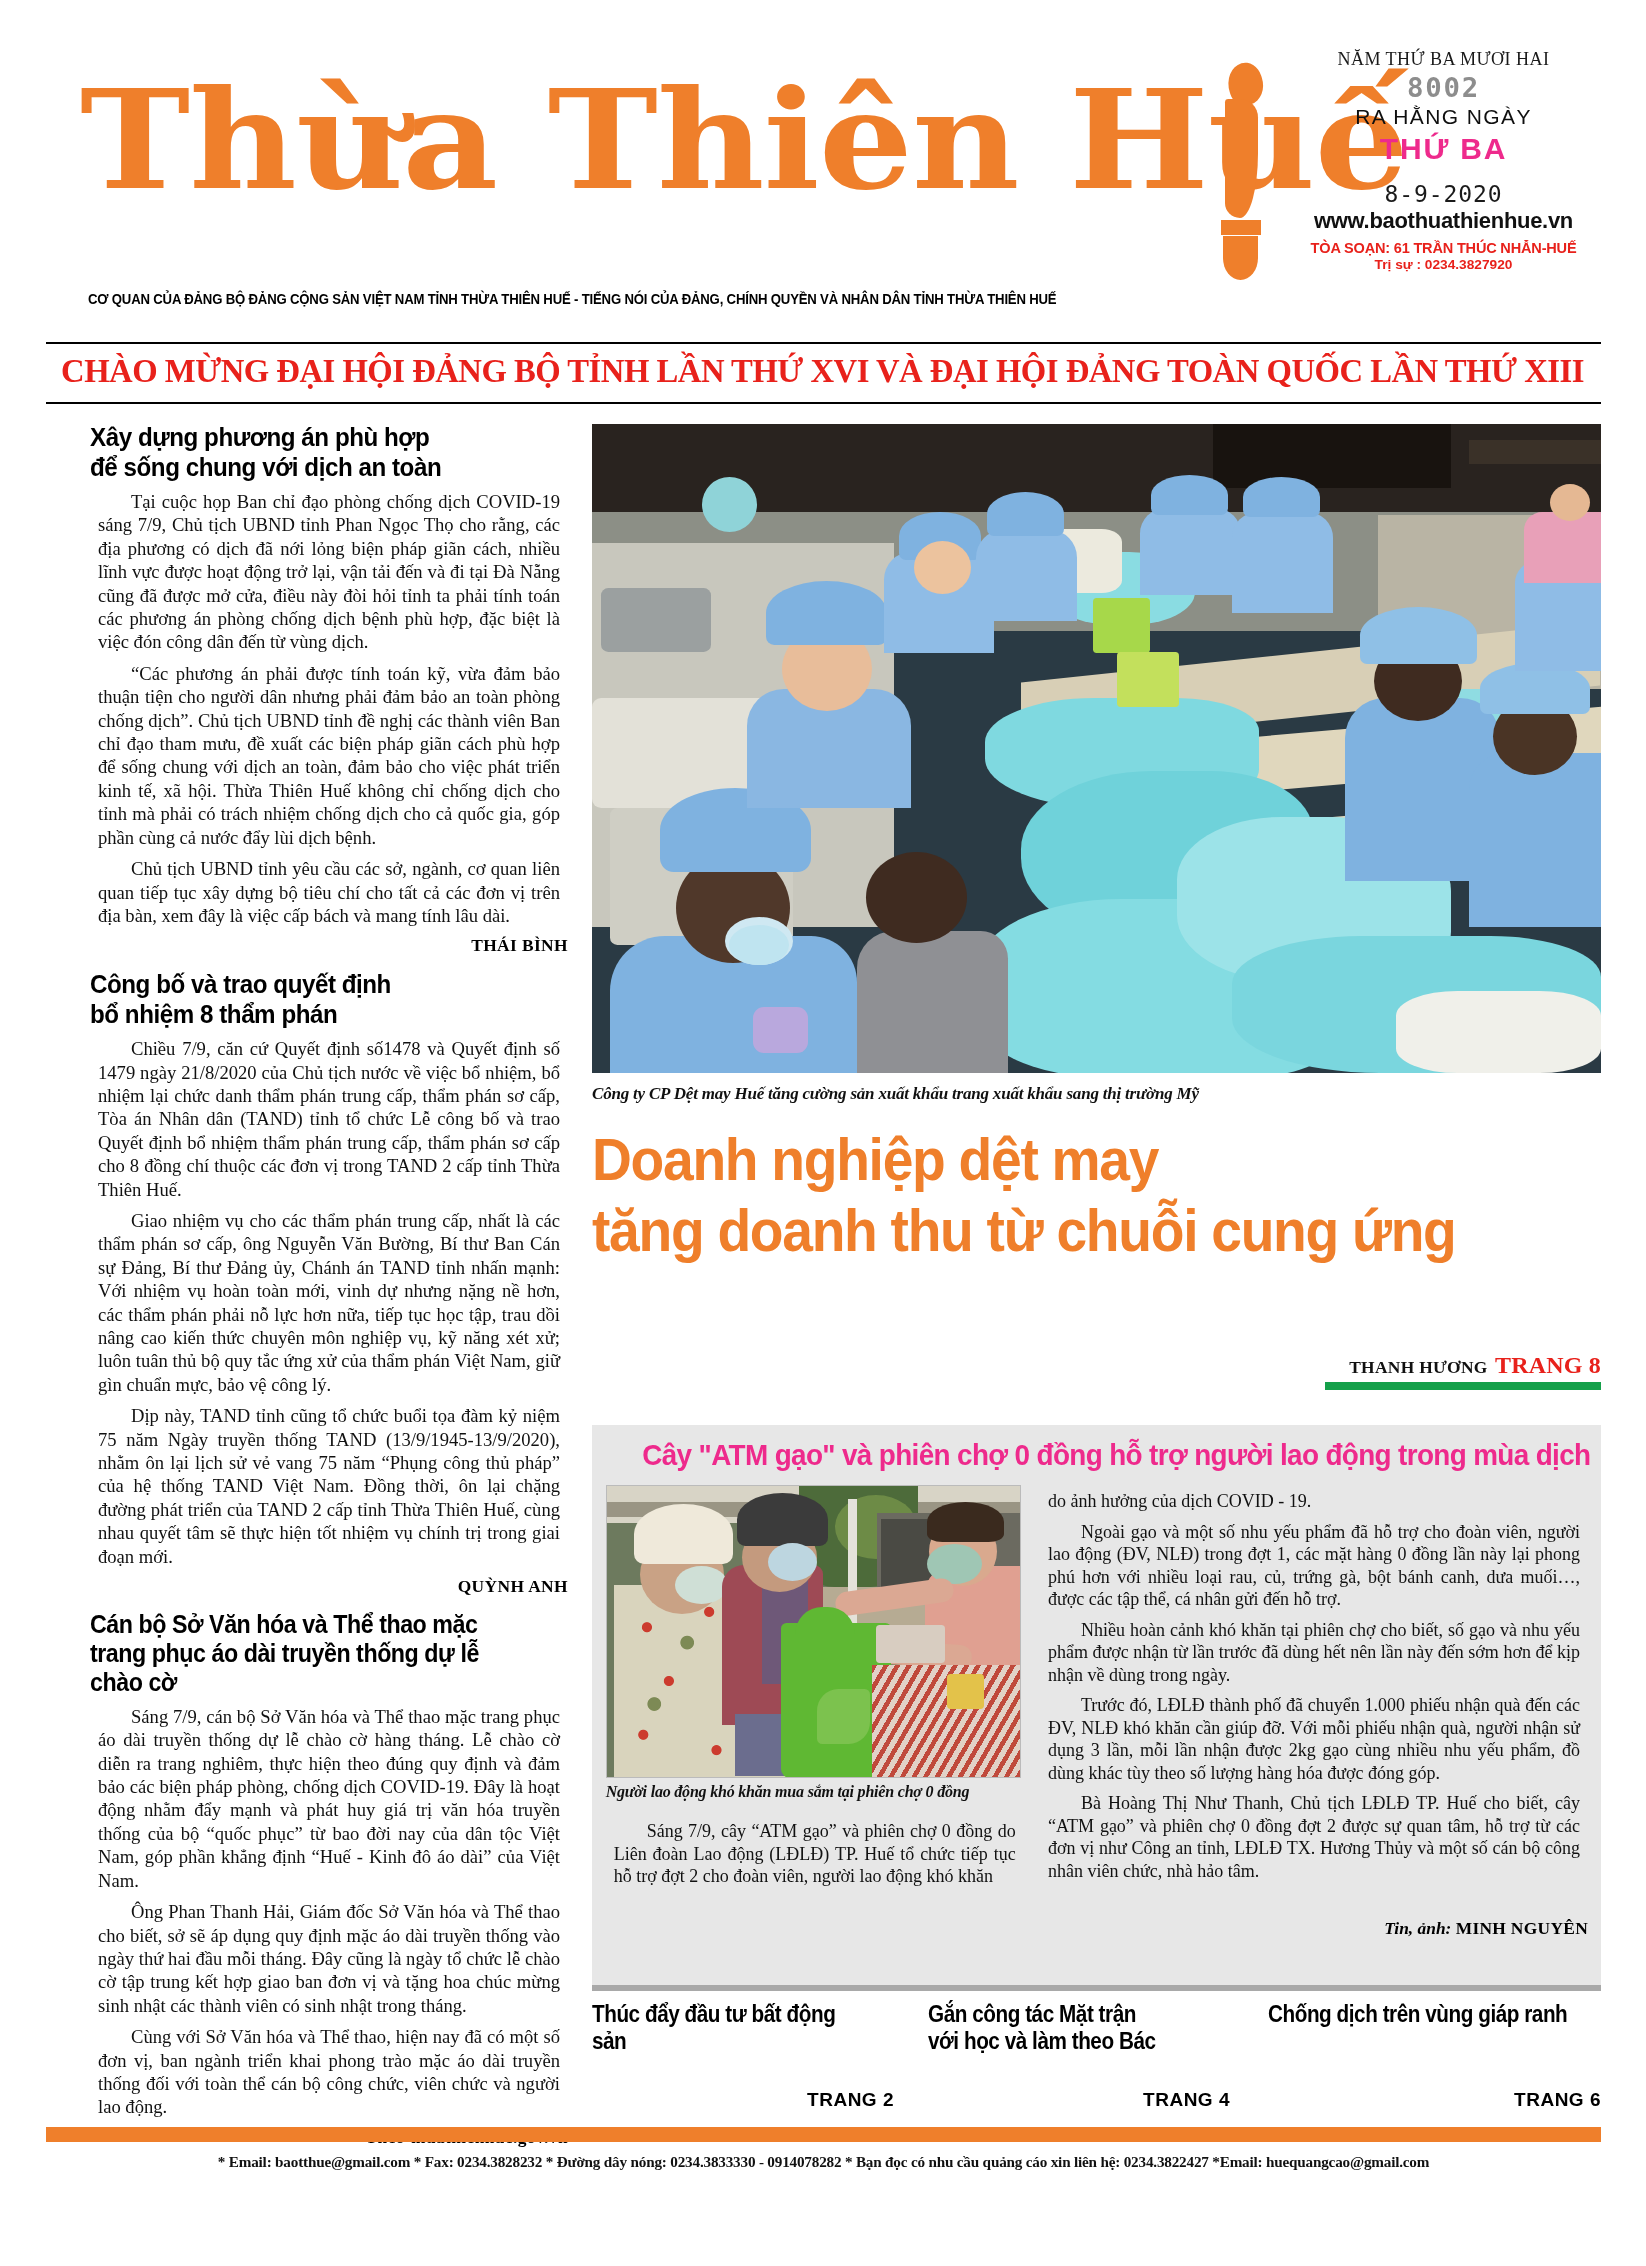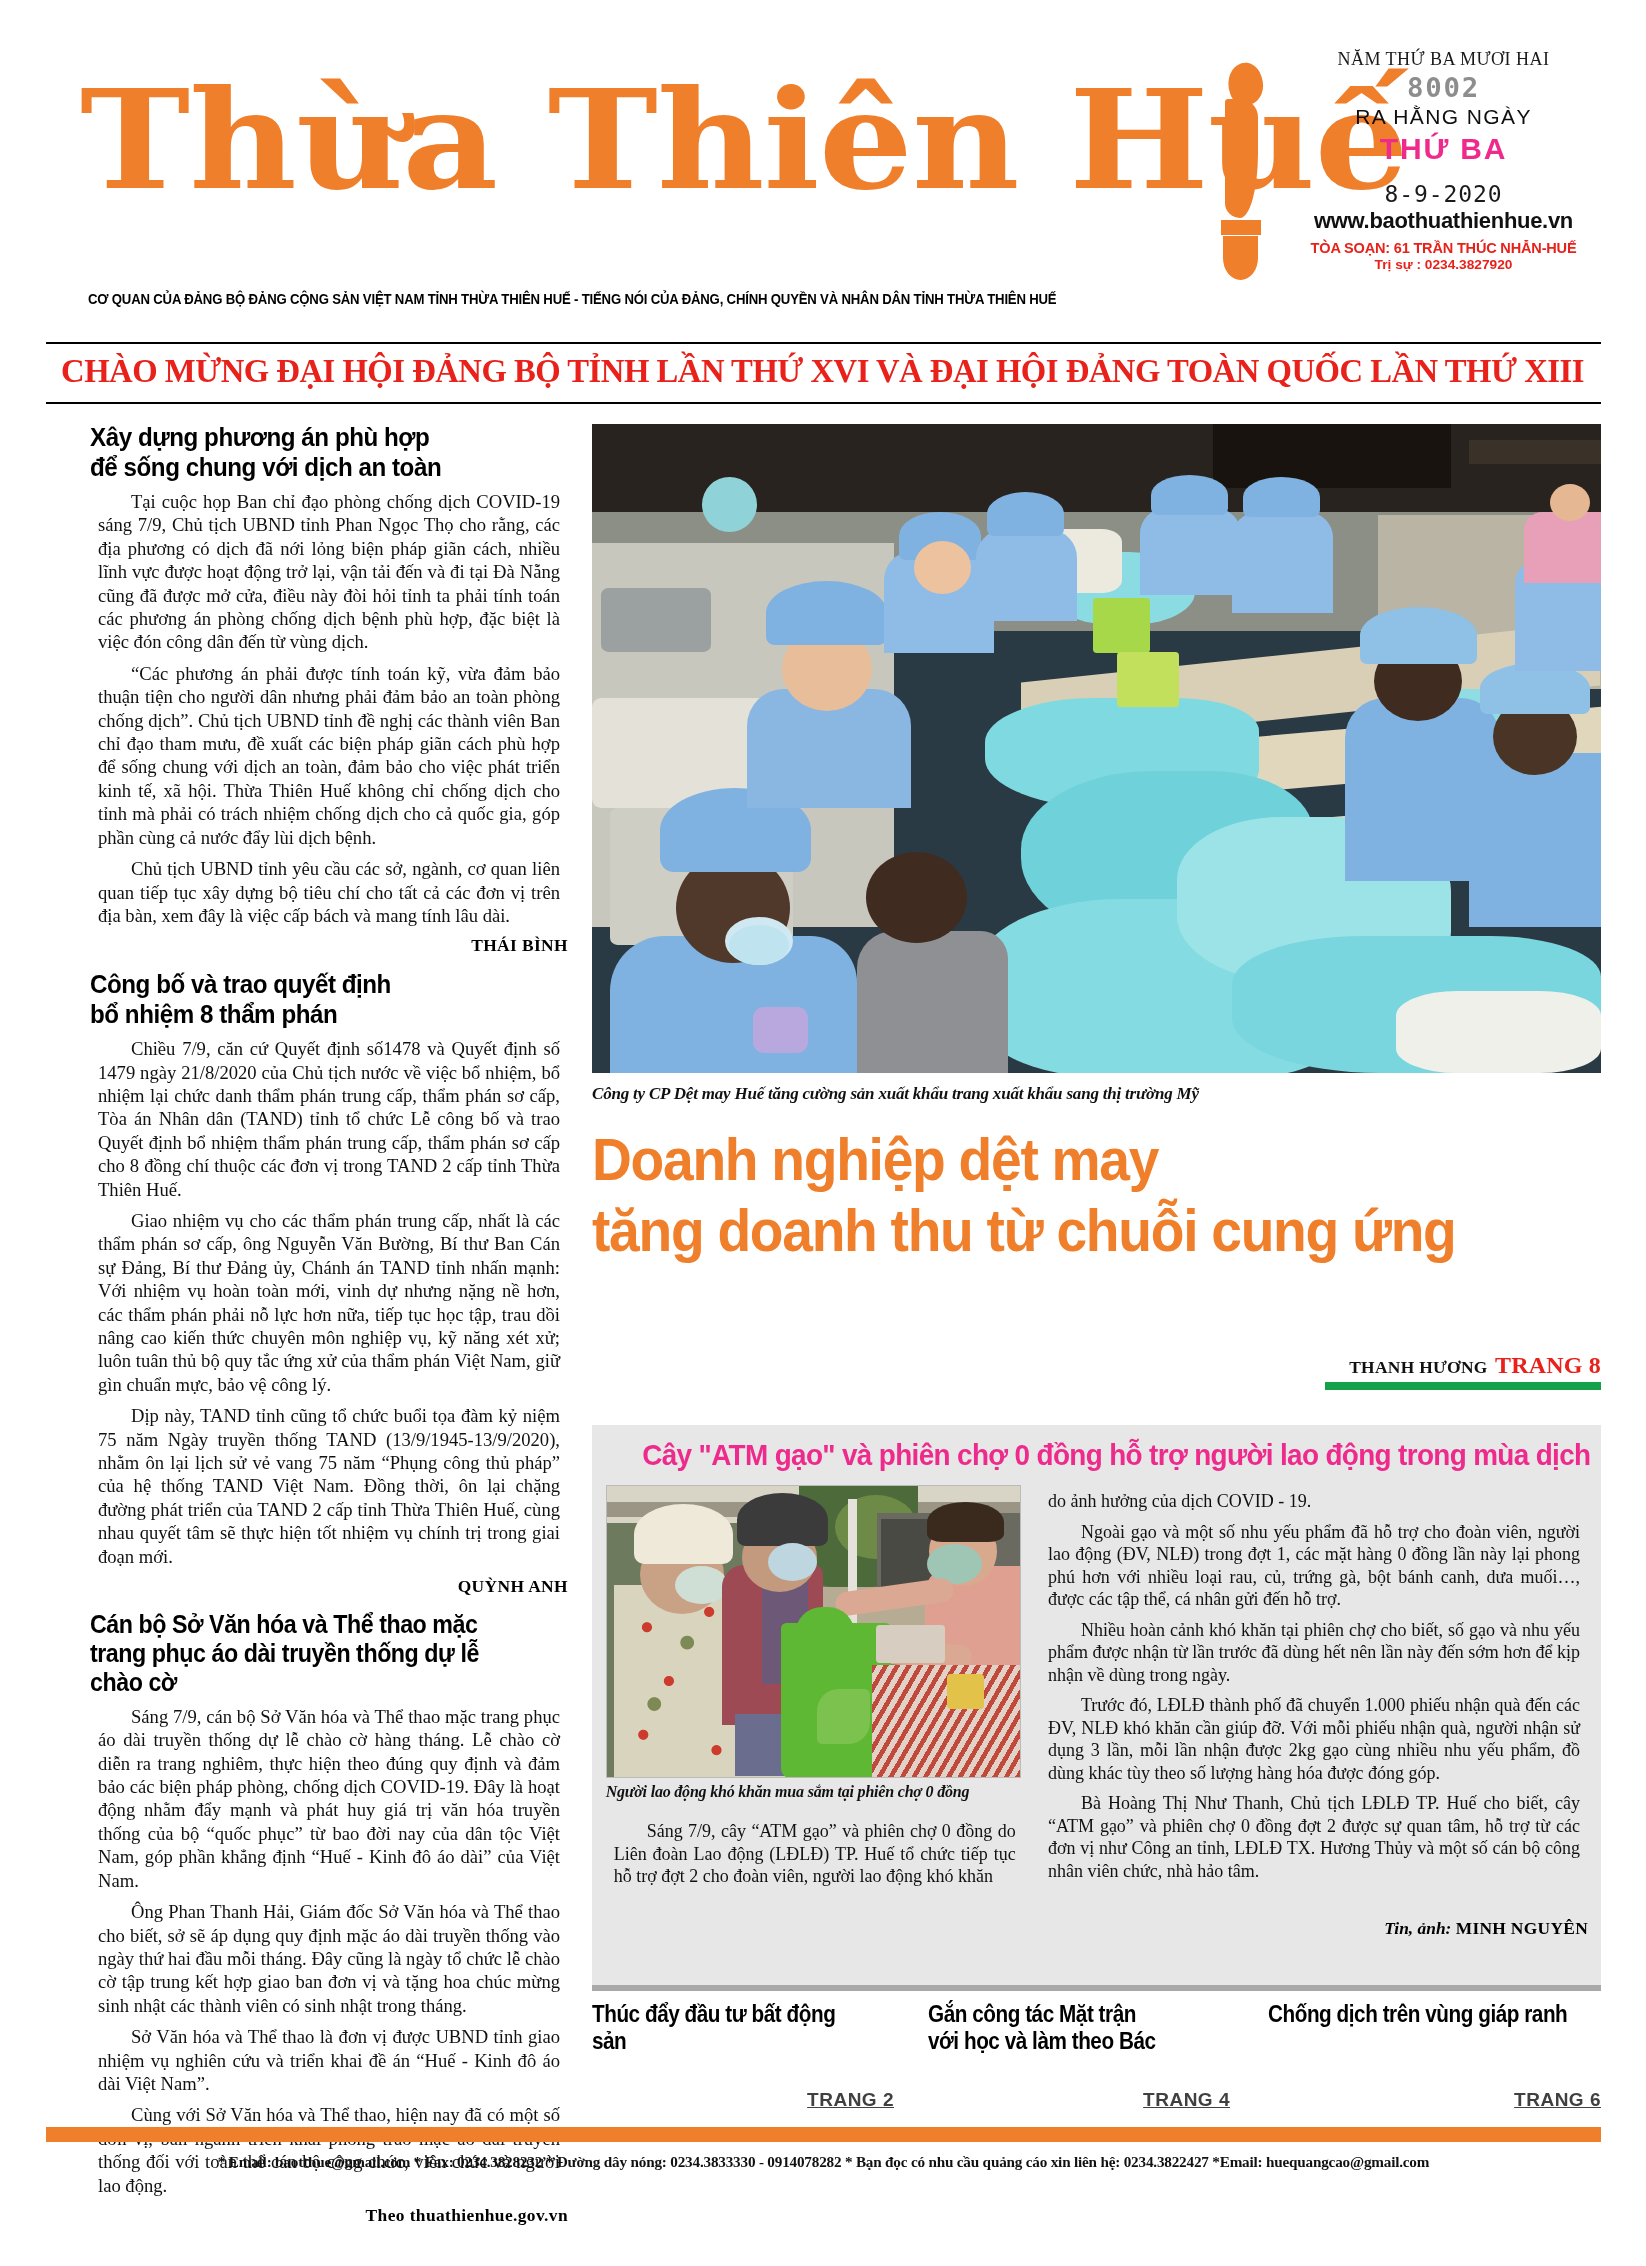--- a/index.html
+++ b/index.html
@@ -121,21 +121,21 @@
   .teasers{position:absolute;left:592px;top:2001px;width:1009px;height:119px;}
   .teaser{position:absolute;top:0;}
   .teaser .t-hd{
     font-family:"Liberation Sans",sans-serif;font-weight:bold;font-size:23px;
     line-height:27.4px;letter-spacing:-0.5px;color:#000;
     transform:scaleX(0.9);transform-origin:left top;
   }
   .teaser .t-pg{
     position:absolute;left:0;top:88px;width:100%;text-align:right;
     font-family:"Liberation Sans",sans-serif;font-weight:bold;font-size:19px;
-    color:#404040;letter-spacing:0.5px;text-decoration:underline;
+    color:#000000;letter-spacing:0.5px;
   }
   .t1{left:0;width:302px;}
   .t2{left:336px;width:302px;}
   .t3{left:676px;width:333px;}
 
   .orangebar{position:absolute;left:46px;top:2127px;width:1555px;height:14.6px;background:#ef7f2b;}
   .footer{
     position:absolute;left:46px;top:2153px;width:1555px;text-align:center;
     font-family:"Liberation Serif",serif;font-weight:bold;font-size:15.5px;
     letter-spacing:-0.2px;color:#111;transform:scaleX(0.98);
@@ -211,21 +211,20 @@
 
     <div>
       <div class="art-hd h3">
         <span>Cán bộ Sở Văn hóa và Thể thao mặc</span><br>
         <span>trang phục áo dài truyền thống dự lễ</span><br>
         <span>chào cờ</span>
       </div>
       <div class="bodytxt">
         <p>Sáng 7/9, cán bộ Sở Văn hóa và Thể thao mặc trang phục áo dài truyền thống dự lễ chào cờ hàng tháng. Lễ chào cờ diễn ra trang nghiêm, thực hiện theo đúng quy định và đảm bảo các biện pháp phòng, chống dịch COVID-19. Đây là hoạt động nhằm đẩy mạnh và phát huy giá trị văn hóa truyền thống của bộ “quốc phục” từ bao đời nay của dân tộc Việt Nam, góp phần khẳng định “Huế - Kinh đô áo dài” của Việt Nam.</p>
         <p>Ông Phan Thanh Hải, Giám đốc Sở Văn hóa và Thể thao cho biết, sở sẽ áp dụng quy định mặc áo dài truyền thống vào ngày thứ hai đầu mỗi tháng. Đây cũng là ngày tổ chức lễ chào cờ tập trung kết hợp giao ban đơn vị và tặng hoa chúc mừng sinh nhật các thành viên có sinh nhật trong tháng.</p>
-        <p>Sở Văn hóa và Thể thao là đơn vị được UBND tỉnh giao nhiệm vụ nghiên cứu và triển khai đề án “Huế - Kinh đô áo dài Việt Nam”.</p>
         <p>Cùng với Sở Văn hóa và Thể thao, hiện nay đã có một số đơn vị, ban ngành triển khai phong trào mặc áo dài truyền thống đối với toàn thể cán bộ công chức, viên chức và người lao động.</p>
       </div>
       <div class="byline">Theo thuathienhue.gov.vn</div>
     </div>
 
   </div>
 
   <div class="mainphoto">
     <div class="scene">
 

